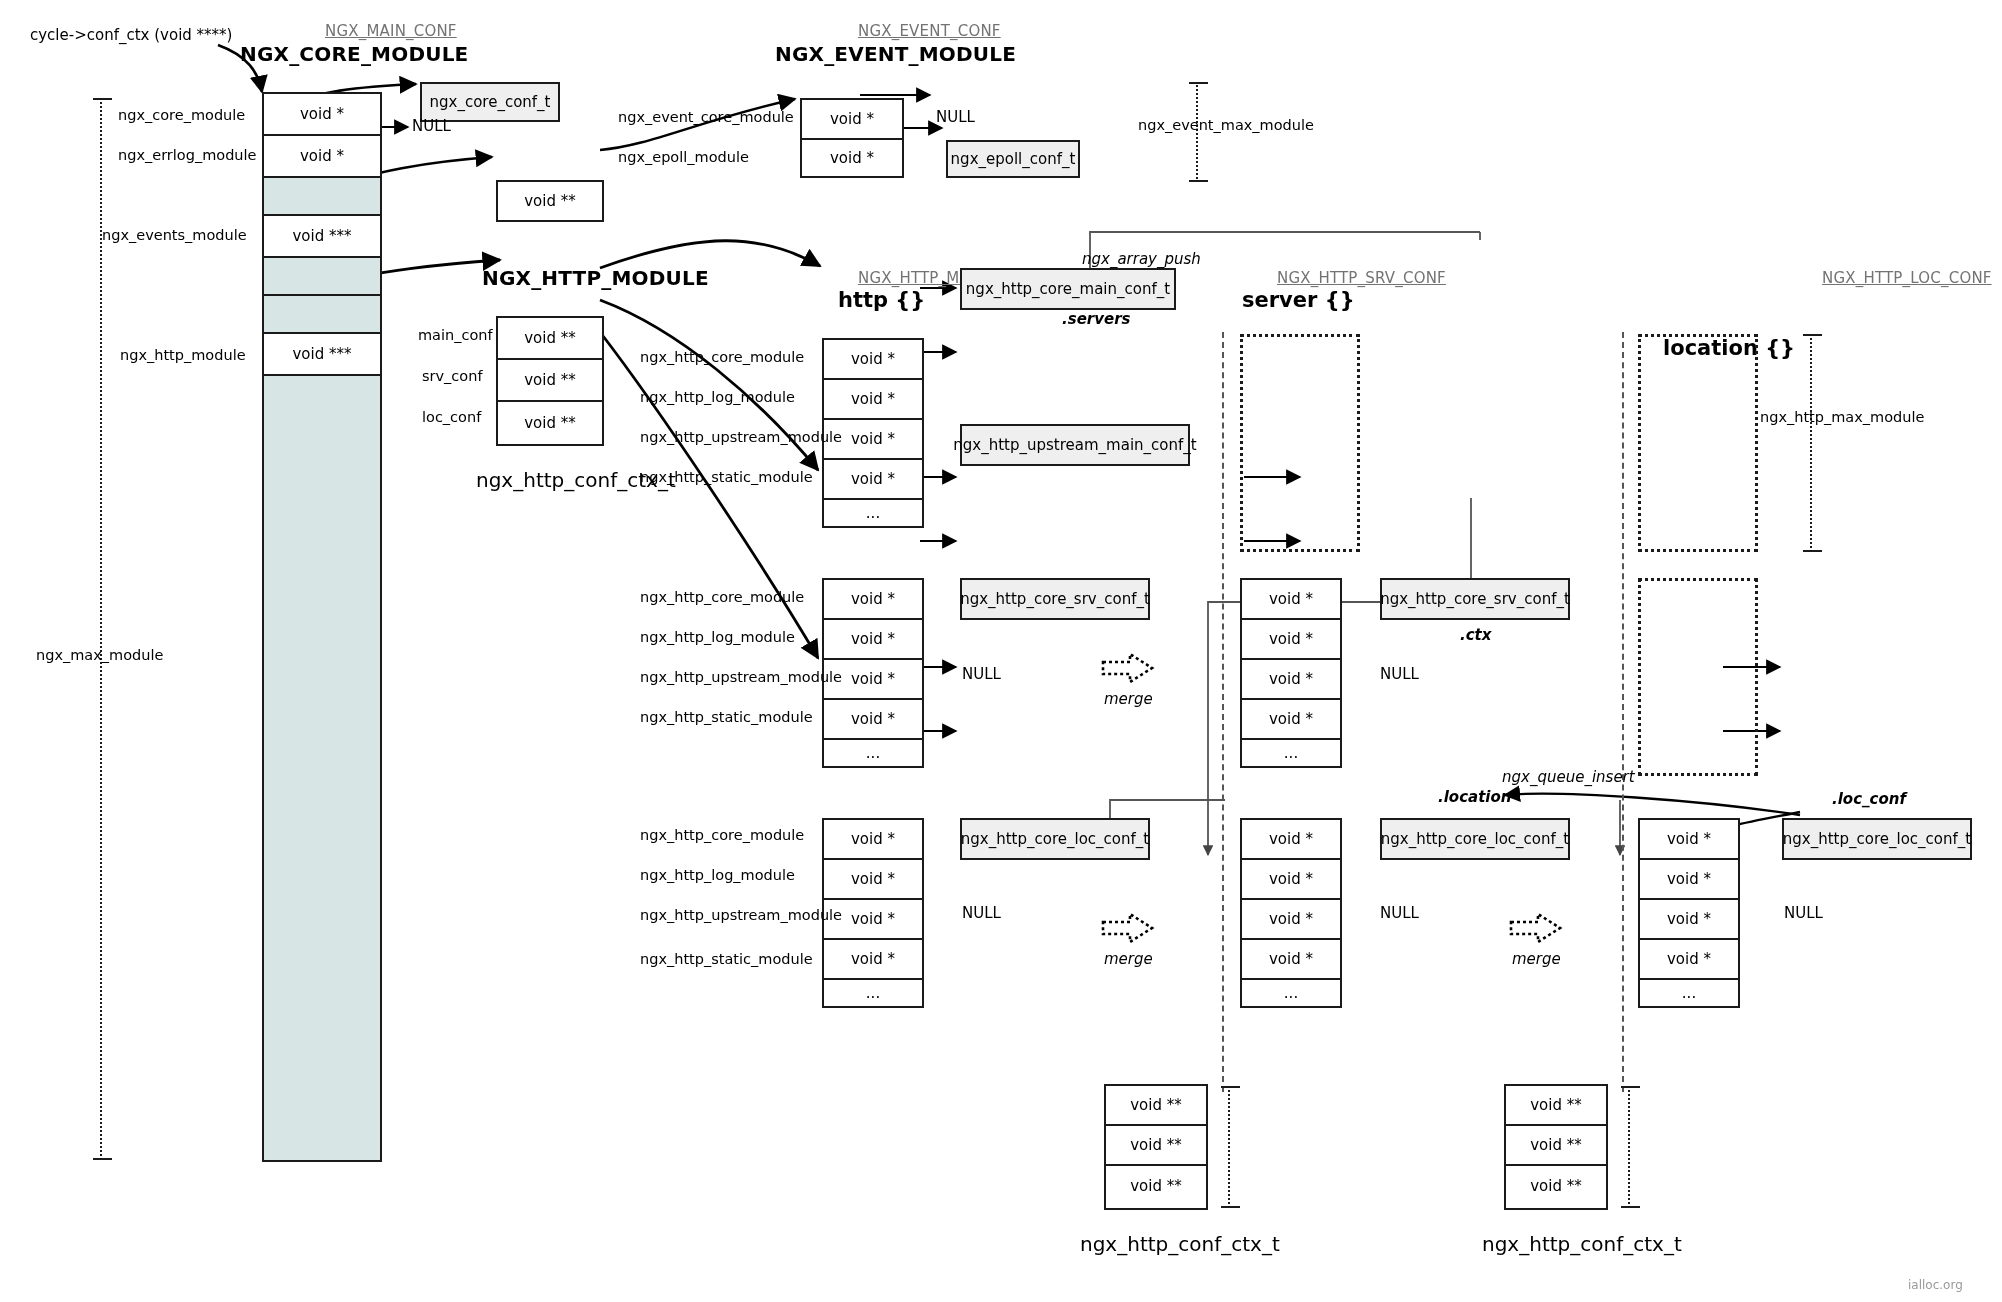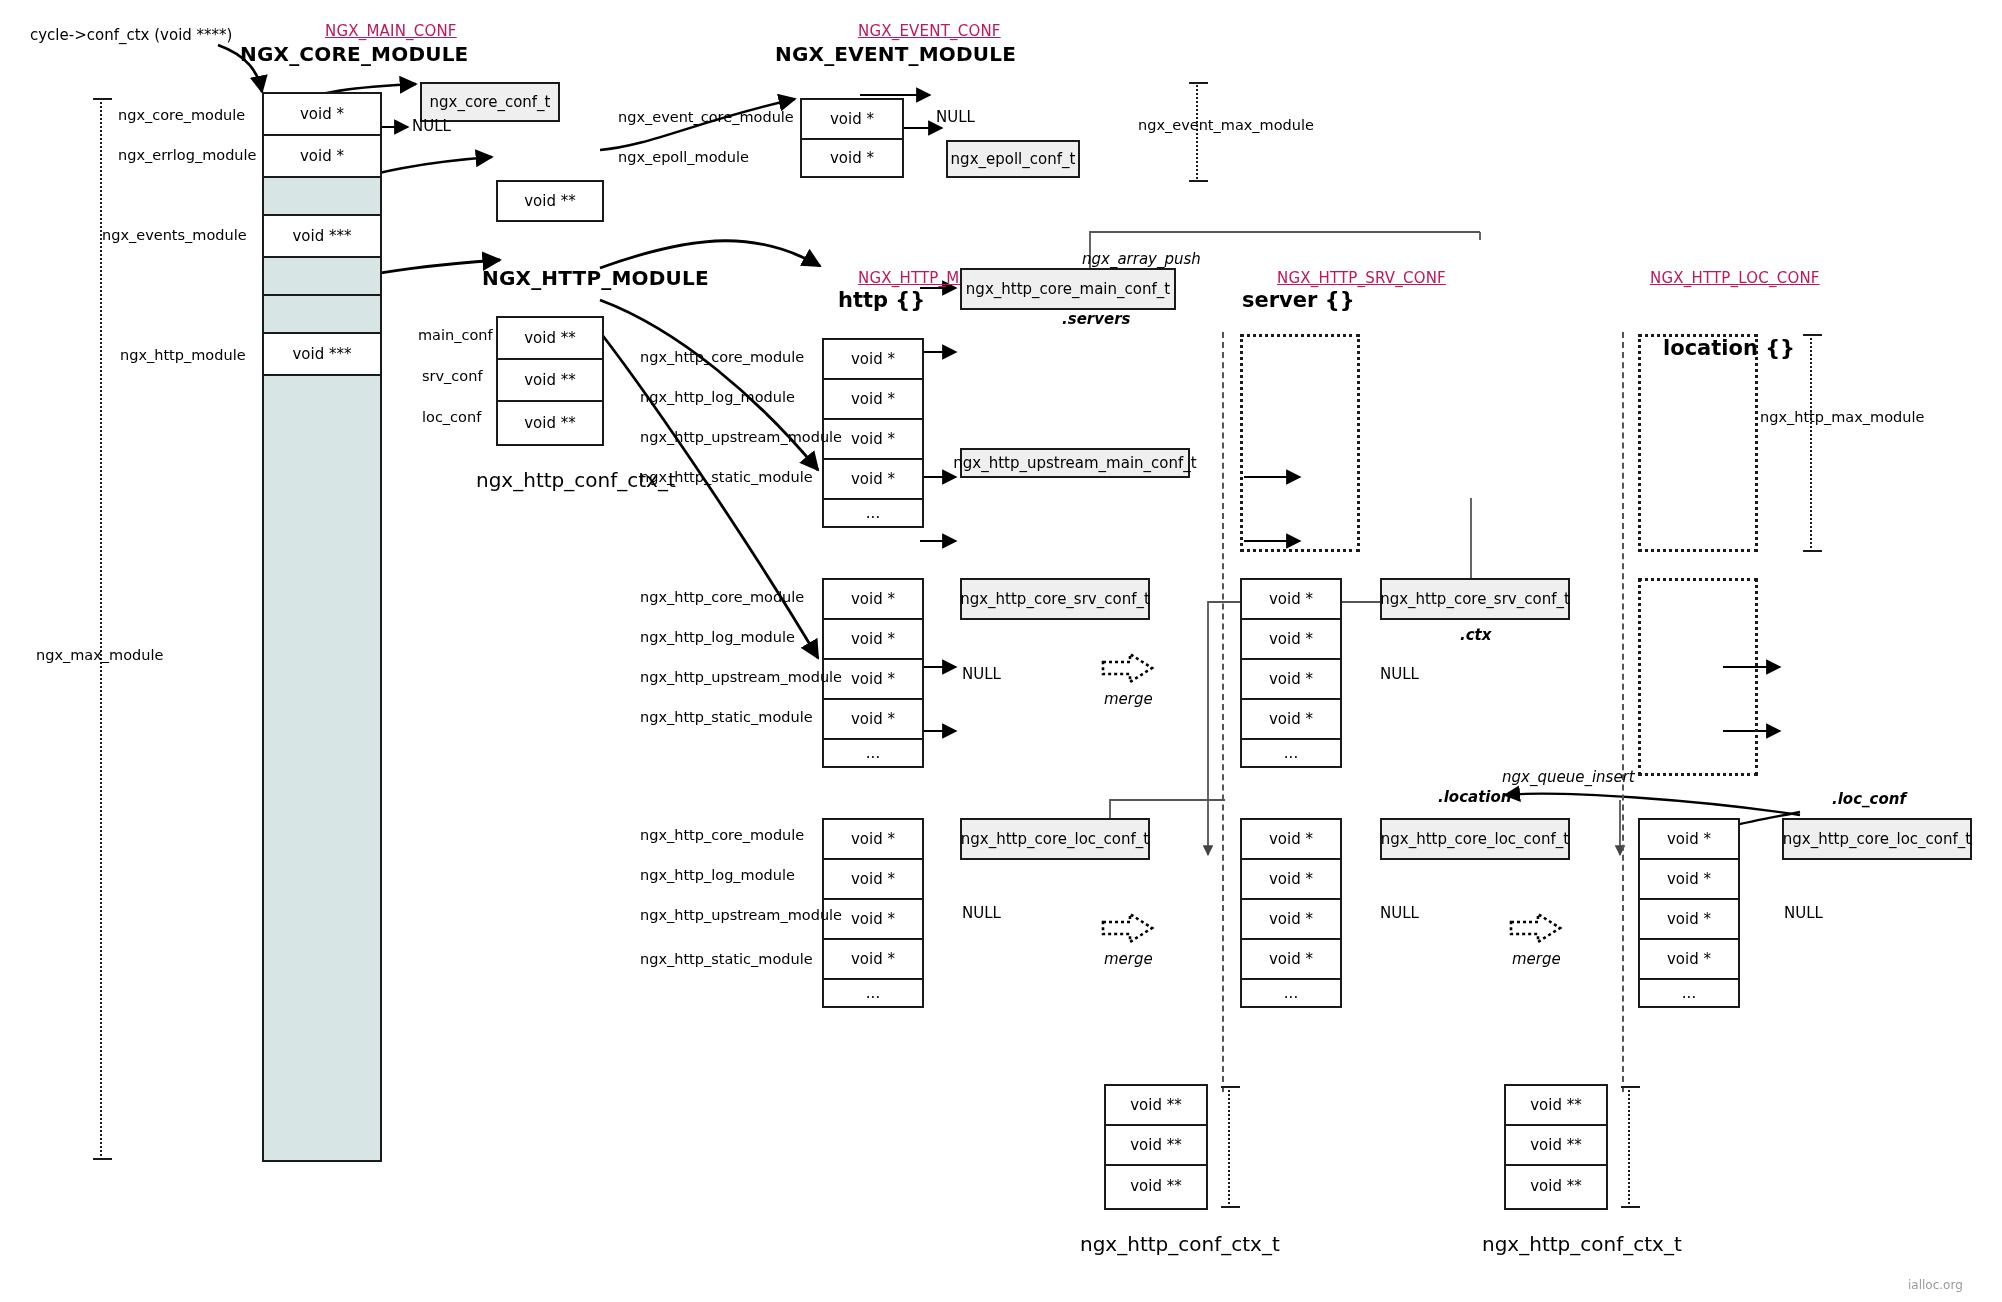--- a/index.html
+++ b/index.html
@@ -7,21 +7,21 @@
        font-family:"DejaVu Sans","Liberation Sans",sans-serif;
        color:#000;overflow:hidden;}
   #stage{position:absolute;left:0;top:0;width:2002px;height:1302px;}
   svg.layer{position:absolute;left:0;top:0;width:2002px;height:1302px;
             pointer-events:none;overflow:visible;}
   .abs{position:absolute;}
 
   
   .lbl{font-size:15px;white-space:nowrap;line-height:1;}
   .lbl-sm{font-size:14.5px;white-space:nowrap;line-height:1;}
-  .conf-tag{font-size:15px;color:#be185d;white-space:nowrap;
+  .conf-tag{font-size:15px;color:#737373;white-space:nowrap;
             text-decoration:underline;letter-spacing:.2px;}
   .scope-title{font-size:21px;font-weight:bold;white-space:nowrap;}
   .mod-title{font-size:20px;font-weight:bold;white-space:nowrap;
              letter-spacing:.2px;}
   .field{font-size:15px;font-weight:bold;font-style:italic;white-space:nowrap;}
   .fn{font-size:15px;font-style:italic;white-space:nowrap;}
   .merge-lbl{font-size:15px;font-style:italic;white-space:nowrap;}
   .caption{font-size:20px;white-space:nowrap;}
   .watermark{font-size:12px;color:#9a9a9a;white-space:nowrap;}
 
@@ -135,21 +135,21 @@
   <div class="abs mod-title" style="left:775px;top:42px;">NGX_EVENT_MODULE</div>
 
   <div class="abs mod-title" style="left:482px;top:266px;">NGX_HTTP_MODULE</div>
 
   <div class="abs conf-tag" style="left:858px;top:269px;">NGX_HTTP_MAIN_CONF</div>
   <div class="abs scope-title" style="left:838px;top:288px;">http {}</div>
 
   <div class="abs conf-tag" style="left:1277px;top:269px;">NGX_HTTP_SRV_CONF</div>
   <div class="abs scope-title" style="left:1242px;top:288px;">server {}</div>
 
-  <div class="abs conf-tag" style="left:1650px;top:269px;">NGX_HTTP_LOC_CONF</div>
+  <div class="abs conf-tag" style="left:1822px;top:269px;">NGX_HTTP_LOC_CONF</div>
   <div class="abs scope-title" style="left:1663px;top:288px;margin-top:48px;">location {}</div>
 
   <div class="col" style="left:262px;top:92px;width:120px;height:1070px;">
     <div class="cell" style="height:42px;">void *</div>
     <div class="cell" style="height:42px;">void *</div>
     <div class="cell pad" style="height:38px;"></div>
     <div class="cell" style="height:42px;">void ***</div>
     <div class="cell pad" style="height:38px;"></div>
     <div class="cell pad" style="height:38px;"></div>
     <div class="cell" style="height:42px;">void ***</div>
@@ -198,21 +198,21 @@
     <div class="cell" style="height:40px;">void *</div>
     <div class="cell" style="height:40px;">void *</div>
     <div class="cell" style="height:40px;">void *</div>
     <div class="cell" style="height:26px;">...</div>
   </div>
   <div class="abs lbl-sm" style="left:640px;top:350px;">ngx_http_core_module</div>
   <div class="abs lbl-sm" style="left:640px;top:390px;">ngx_http_log_module</div>
   <div class="abs lbl-sm" style="left:640px;top:430px;">ngx_http_upstream_module</div>
   <div class="abs lbl-sm" style="left:640px;top:470px;">ngx_http_static_module</div>
   <div class="tbox" style="left:960px;top:268px;width:216px;height:42px;">ngx_http_core_main_conf_t</div>
-  <div class="tbox" style="left:960px;top:424px;width:230px;height:30px;margin-top:24px;">ngx_http_upstream_main_conf_t</div>
+  <div class="tbox" style="left:960px;top:424px;width:230px;height:42px;">ngx_http_upstream_main_conf_t</div>
 
   <div class="abs fn" style="left:1082px;top:250px;">ngx_array_push</div>
   <div class="abs field" style="left:1062px;top:310px;">.servers</div>
 
   <div class="col" style="left:822px;top:578px;width:102px;height:190px;">
     <div class="cell" style="height:40px;">void *</div>
     <div class="cell" style="height:40px;">void *</div>
     <div class="cell" style="height:40px;">void *</div>
     <div class="cell" style="height:40px;">void *</div>
     <div class="cell" style="height:26px;">...</div>

